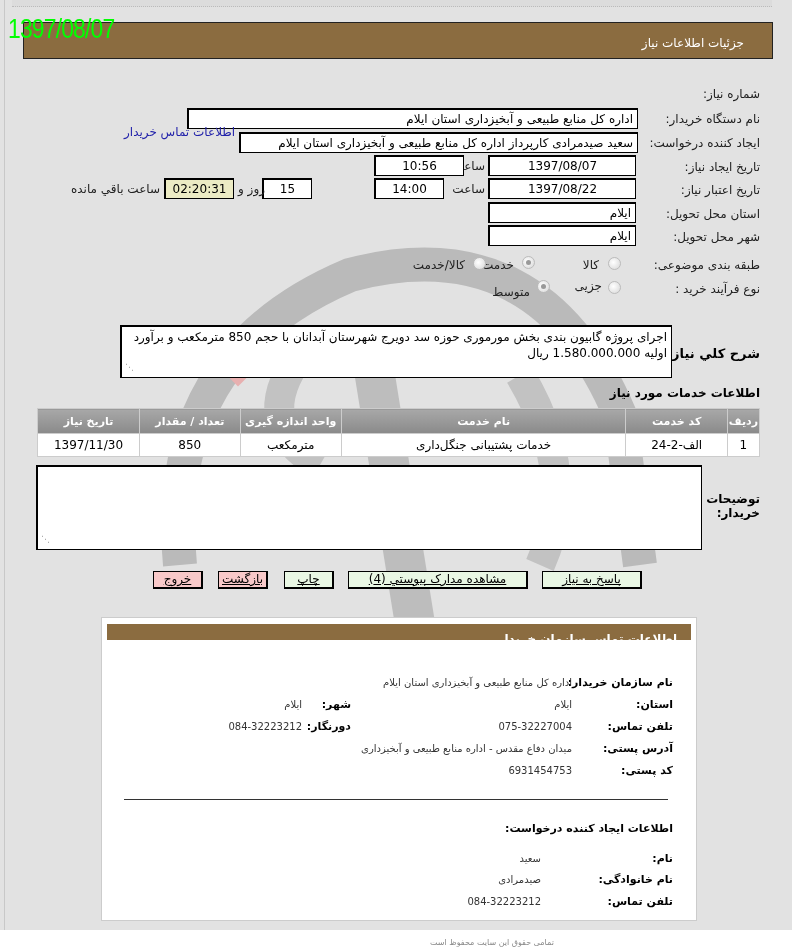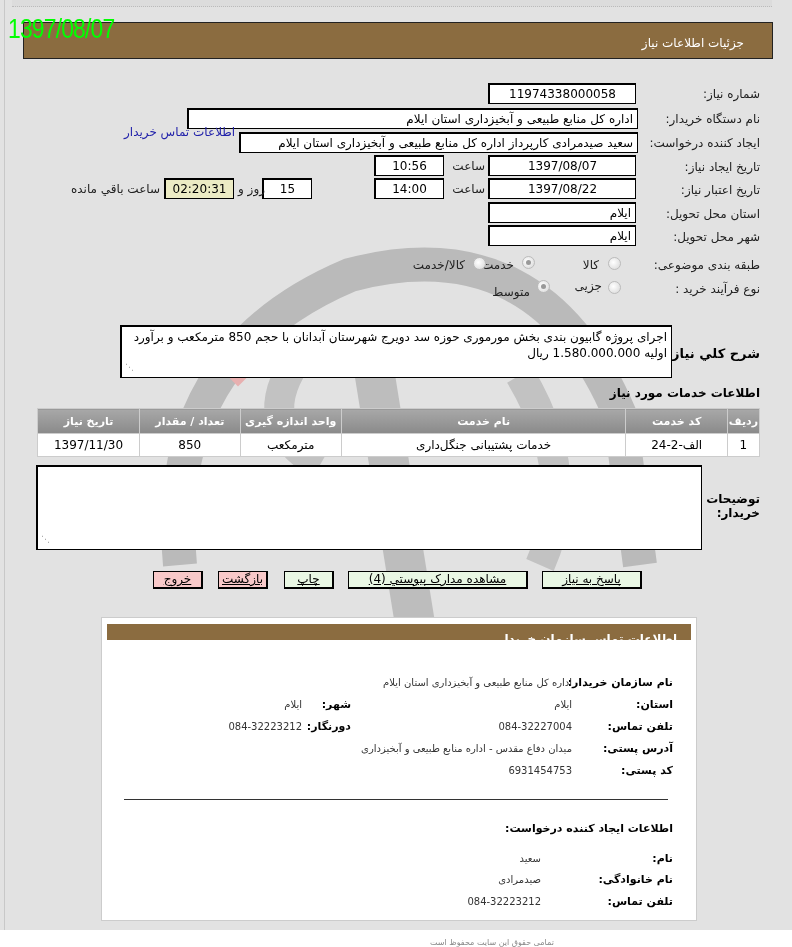--- a/index.html
+++ b/index.html
@@ -64,33 +64,32 @@
 </svg>
 
 <div class="content">
 <div class="stamp">1397/08/07</div>
 
 <div class="title-bar">
   <span class="title-text">جزئیات اطلاعات نیاز</span>
 </div>
 
 <span class="lbl" style="right:32px;top:87px">شماره نیاز:</span>
-<div class="box center" style="left:488px;top:83px;width:148px">11974338000058</div>
 
 <span class="lbl" style="right:32px;top:112px">نام دستگاه خریدار:</span>
 <div class="box" style="left:187px;top:108px;width:451px">اداره کل منابع طبیعی و آبخیزداری استان ایلام</div>
 
 <span class="lbl" style="right:32px;top:136px">ایجاد کننده درخواست:</span>
 <div class="box" style="left:239px;top:132px;width:399px">سعید صیدمرادی کارپرداز اداره کل منابع طبیعی و آبخیزداری استان ایلام</div>
 <span class="link" style="left:124px;top:125px">اطلاعات تماس خریدار</span>
 
 <span class="lbl" style="right:32px;top:160px">تاریخ ایجاد نیاز:</span>
 <div class="box center" style="left:488px;top:155px;width:148px">1397/08/07</div>
 <span class="lbl" style="right:307px;top:159px">ساعت</span>
-<div class="box center" style="left:374px;top:155px;width:70px">10:56</div>
+<div class="box center" style="left:374px;top:155px;width:90px">10:56</div>
 
 <span class="lbl" style="right:32px;top:183px">تاریخ اعتبار نیاز:</span>
 <div class="box center" style="left:488px;top:178px;width:148px">1397/08/22</div>
 <span class="lbl" style="right:307px;top:182px">ساعت</span>
 <div class="box center" style="left:374px;top:178px;width:70px">14:00</div>
 <div class="box center" style="left:262px;top:178px;width:50px">15</div>
 <span class="lbl" style="right:527px;top:182px">روز و</span>
 <div class="box center tan" style="left:164px;top:178px;width:70px">02:20:31</div>
 <span class="lbl" style="right:632px;top:182px">ساعت باقي مانده</span>
 
@@ -163,21 +162,21 @@
 
   <span class="plbl" style="right:23px;top:58px">نام سازمان خریدار:</span>
   <span class="pval" style="right:124px;top:59px">اداره کل منابع طبیعی و آبخیزداری استان ایلام</span>
 
   <span class="plbl" style="right:23px;top:80px">استان:</span>
   <span class="pval" style="right:124px;top:81px">ایلام</span>
   <span class="plbl" style="right:345px;top:80px">شهر:</span>
   <span class="pval" style="right:394px;top:81px">ایلام</span>
 
   <span class="plbl" style="right:23px;top:102px">تلفن تماس:</span>
-  <span class="pval" style="right:124px;top:103px">084-32227004</span>
+  <span class="pval" style="right:124px;top:103px">075-32227004</span>
   <span class="plbl" style="right:345px;top:102px">دورنگار:</span>
   <span class="pval" style="right:394px;top:103px">084-32223212</span>
 
   <span class="plbl" style="right:23px;top:124px">آدرس پستی:</span>
   <span class="pval" style="right:124px;top:125px">میدان دفاع مقدس - اداره منابع طبیعی و آبخیزداری</span>
 
   <span class="plbl" style="right:23px;top:146px">کد پستی:</span>
   <span class="pval" style="right:124px;top:147px">6931454753</span>
 
   <div class="hr"></div>

